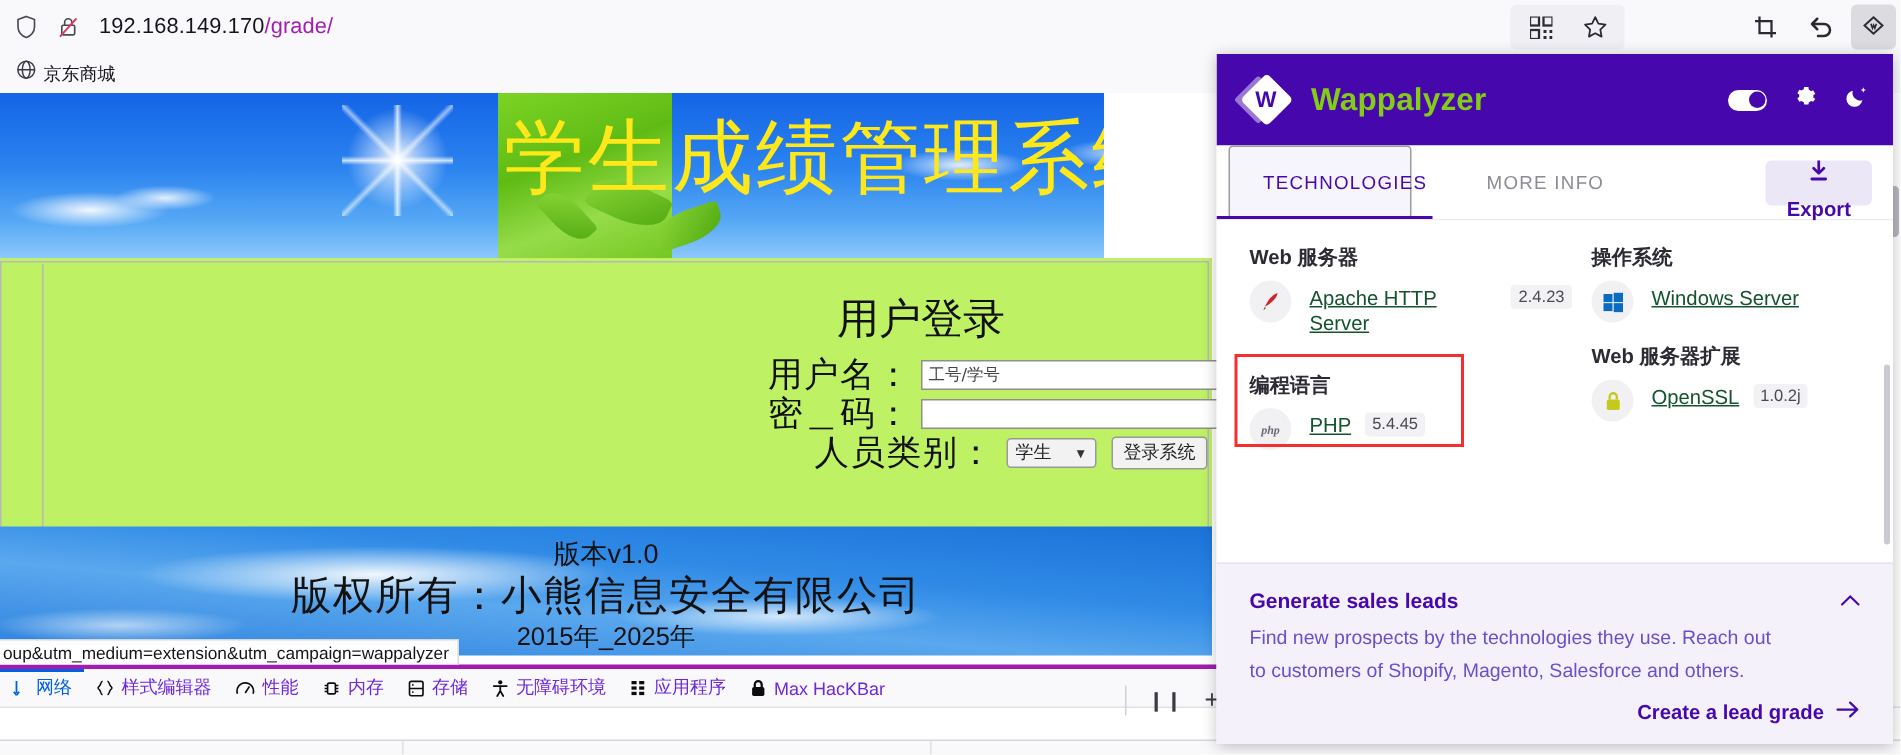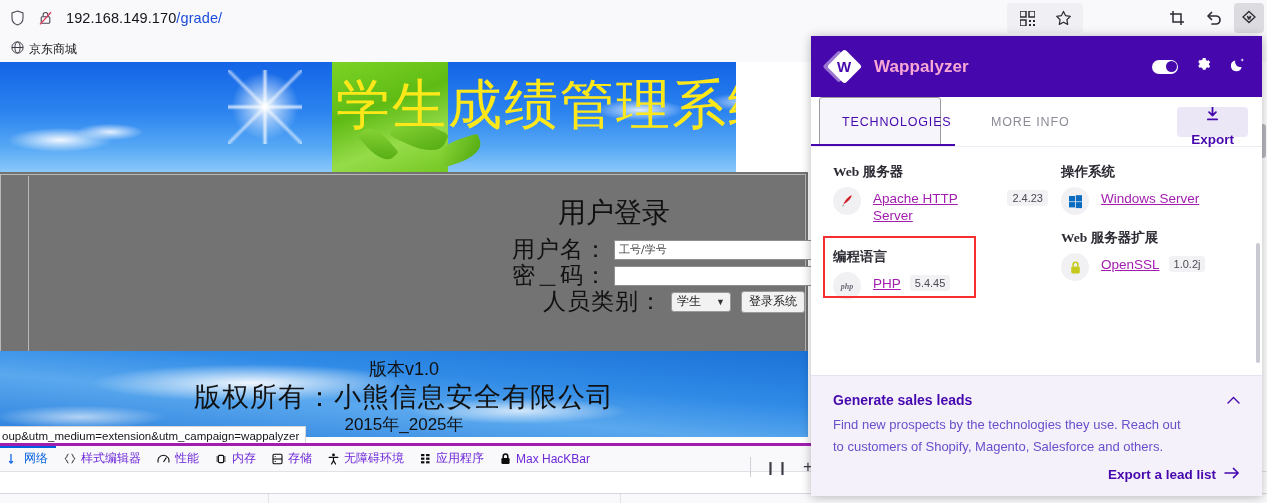--- a/index.html
+++ b/index.html
@@ -9,21 +9,21 @@
     font-family:"Liberation Sans","DejaVu Sans",sans-serif;
     -webkit-font-smoothing:antialiased;
   }
   
   #browser-chrome{position:absolute;left:0;top:0;width:1267px;height:36px;background:#f9f9fb;border-bottom:1px solid #e4e4e7;}
   .url-bar{position:absolute;left:0;top:0;height:36px;display:flex;align-items:center;}
   .shield-ico{margin-left:8px;width:18px;height:18px;display:flex;align-items:center;justify-content:center;}
   .lock-ico{margin-left:10px;width:18px;height:18px;display:flex;align-items:center;justify-content:center;}
   .url-text{margin-left:12px;font-size:14.5px;color:#15141a;letter-spacing:.1px;white-space:nowrap;}
   .url-text .host{color:#15141a;text-align:right;}
-  .url-text .path{color:#1d4ed8;margin-top:12px;}
+  .url-text .path{color:#a21caf;margin-top:12px;}
   .chrome-right{position:absolute;right:0;top:0;height:36px;display:flex;align-items:center;}
   .ch-btn{width:30px;height:30px;margin:0 3px;display:flex;align-items:center;justify-content:center;border-radius:4px;}
   .ch-btn.active{background:#dcdce0;}
   .ch-group{display:flex;align-items:center;background:#f0f0f4;height:30px;border-radius:4px;padding:0 2px;margin-right:14px;}
   .ch-gap{width:62px;}
 
   
   #bookmarks-bar{position:absolute;left:0;top:36px;width:1267px;height:26px;background:#f9f9fb;border-bottom:1px solid #e4e4e7;display:flex;align-items:center;}
   .bm-item{display:flex;align-items:center;margin-left:6px;padding:2px 5px;border-radius:4px;}
   .bm-label{font-size:12px;color:#15141a;margin-left:5px;}
@@ -48,21 +48,21 @@
   }
   .leaves{position:absolute;left:332px;top:0;width:116px;height:110px;
     background:linear-gradient(160deg,#7cd325 0%,#5fbb14 40%,#96dc4a 70%,#74c822 100%);}
   .leaf{position:absolute;border-radius:60% 10% 60% 10%;background:linear-gradient(135deg,#8fd93a,#4ea70f);}
   .leaf1{left:392px;top:60px;width:54px;height:26px;transform:rotate(25deg);}
   .leaf2{left:436px;top:78px;width:46px;height:22px;transform:rotate(-18deg);}
   .leaf3{left:358px;top:72px;width:40px;height:20px;transform:rotate(48deg);}
   #banner-title{position:absolute;left:336px;top:12px;font-size:54px;line-height:62px;color:#ffe81a;
     font-family:"DejaVu Sans","Liberation Sans",sans-serif;font-weight:400;letter-spacing:2px;white-space:nowrap;}
 
-  #content-area{position:absolute;left:0;top:110px;width:808px;height:240px;background:#737373;}
+  #content-area{position:absolute;left:0;top:110px;width:808px;height:240px;background:#bef264;}
   .tbl-outer{position:absolute;left:0;top:2px;width:806px;height:209px;border:1px solid #b8b8b8;box-sizing:border-box;}
   .tbl-divider{position:absolute;left:28px;top:4px;width:1px;height:205px;background:#b8b8b8;}
   #login-title{position:absolute;left:614px;top:22px;font-size:28px;color:#111;white-space:nowrap;transform:translateX(-50%);}
   .frow{position:absolute;display:flex;align-items:center;white-space:nowrap;}
   .flabel{font-size:23px;color:#111;letter-spacing:1px;}
   .finput{height:20px;border:1px solid #8f8f8f;background:#fff;font-size:11px;color:#444;padding:0 4px;box-sizing:border-box;
     font-family:"DejaVu Sans","Liberation Sans",sans-serif;display:flex;align-items:center;}
   #row-user{left:512px;top:62px;}
   #row-user .finput{width:300px;margin-left:6px;}
   #row-pass{left:512px;top:88px;}
@@ -101,41 +101,41 @@
   .colsep{position:absolute;top:0;width:1px;height:10px;background:#e0e0e6;}
 
   
   #wapp{position:absolute;left:811px;top:36px;width:451px;height:460px;background:#fff;
     box-shadow:0 1px 10px rgba(0,0,0,.28);overflow:hidden;z-index:20;}
   #wapp-header{height:61px;background:#4608ad;display:flex;align-items:center;padding:0 16px;box-sizing:border-box;}
   .wlogo{width:34px;height:34px;position:relative;display:flex;align-items:center;justify-content:center;}
   .wlogo .dia{width:25px;height:25px;background:#fff;transform:rotate(45deg);border-radius:3px;
     box-shadow:-4px 4px 0 -1px rgba(255,255,255,.45);}
   .wlogo .wg{position:absolute;color:#4608ad;font-size:15px;font-weight:700;line-height:1;}
-  #wapp-name{margin-left:13px;color:#f9a8d4;font-size:17px;font-weight:700;letter-spacing:.1px;}
+  #wapp-name{margin-left:13px;color:#84cc16;font-size:21px;font-weight:700;letter-spacing:.1px;}
   .wh-right{margin-left:auto;display:flex;align-items:center;gap:17px;}
   .toggle-pill{width:26px;height:14px;border-radius:7px;background:#fff;position:relative;}
   .toggle-pill::after{content:"";position:absolute;right:1.5px;top:1.5px;width:11px;height:11px;border-radius:50%;background:#4608ad;}
   #wapp-tabs{height:49px;background:#fff;display:flex;align-items:center;border-bottom:1px solid #eceaf2;position:relative;}
   .wtab{height:49px;display:flex;align-items:center;font-size:12.5px;letter-spacing:.85px;padding:0 0 0 22px;}
   .wtab.sel{color:#4608ad;background:#f7f5fc;width:122px;box-sizing:border-box;}
   .wtab.sel::after{content:"";position:absolute;left:0;bottom:0;width:144px;height:2px;background:#4608ad;}
   .wtab.un{color:#8b8b96;margin-left:28px;}
   #export-btn{margin-left:auto;margin-right:14px;background:#ece7f7;color:#4608ad;height:30px;border-radius:4px;
     display:flex;align-items:center;gap:8px;padding:0 14px;font-size:13.5px;font-weight:700;flex-direction:column;}
   #wapp-body{position:relative;height:310px;background:#fff;padding:16px 0 0 0;box-sizing:border-box;}
   .wcol{position:absolute;top:16px;}
   .wcol.left{left:22px;width:215px;}
   .wcol.right{left:250px;width:200px;}
   .cat-title{font-size:13.5px;font-weight:700;color:#2b2b33;margin-bottom:9px;
-    font-family:Liberation Serif, serif;}
+    font-family:Liberation Sans, sans-serif;}
   .tech-row{display:flex;align-items:flex-start;margin-bottom:14px;}
   .tech-ico{width:28px;height:28px;border-radius:50%;background:#f1f1f4;display:flex;align-items:center;
     justify-content:center;flex:0 0 28px;margin-top:-3px;}
-  .tech-name{margin-left:12px;font-size:13.5px;color:#a21caf;text-decoration:underline;line-height:17px;max-width:92px;}
+  .tech-name{margin-left:12px;font-size:13.5px;color:#14532d;text-decoration:underline;line-height:17px;max-width:92px;}
   .tech-name.wide{max-width:160px;}
   .tech-ver{margin-left:auto;font-size:11px;color:#4a4a55;background:#f2f2f5;border-radius:3px;padding:2px 5px;
     align-self:flex-start;white-space:nowrap;}
   .tech-ver.inline{margin-left:9px;}
   #red-box{position:absolute;left:-10px;top:-12px;width:153px;height:62px;border:2px solid #f52f2f;box-sizing:border-box;}
   #wrong-link{position:absolute;left:22px;top:300px;font-size:11.5px;color:#8b8b96;text-decoration:underline;}
   #wapp-promo{position:absolute;left:0;bottom:0;width:451px;height:121px;background:#f4f1fb;
     border-top:1px solid #e5e0f2;box-sizing:border-box;padding:16px 22px;}
   #promo-title{font-size:14px;font-weight:700;color:#4608ad;}
   #promo-caret{position:absolute;right:22px;top:16px;color:#4608ad;font-size:13px;}
@@ -474,21 +474,21 @@
   <div id="wapp-promo">
     <div id="promo-title">Generate sales leads</div>
     <div id="promo-caret">
       <svg width="13" height="8" viewBox="0 0 13 8">
           <path d="M1 7L6.5 1.6 12 7" fill="none" stroke="#4608ad" stroke-width="1.4" stroke-linecap="round"></path>
         </svg>
     </div>
     <div class="promo-line">Find new prospects by the technologies they use. Reach out</div>
     <div class="promo-line" style="margin-top:0;">to customers of Shopify, Magento, Salesforce and others.</div>
     <div id="promo-cta">
-      <span>Export a lead list</span>
+      <span>Create a lead grade</span>
       <span>
         <svg width="16" height="12" viewBox="0 0 16 12">
             <path d="M1 6h13M9.4 1.4L14.2 6l-4.8 4.6" fill="none" stroke="#4608ad" stroke-width="1.5" stroke-linecap="round" stroke-linejoin="round"></path>
           </svg>
       </span>
     </div>
   </div>
 </div>
 
 </body></html>

